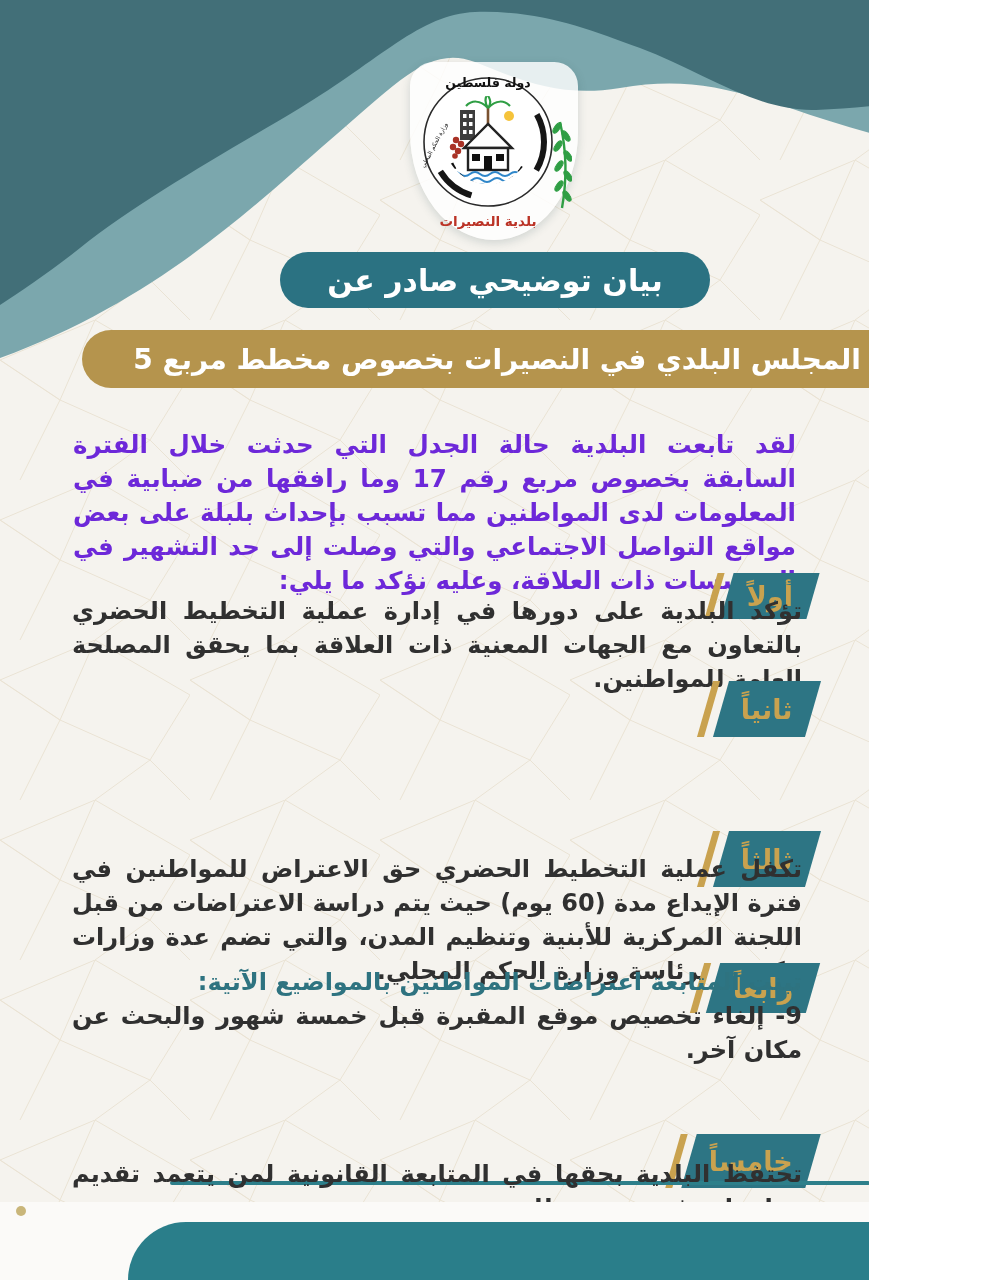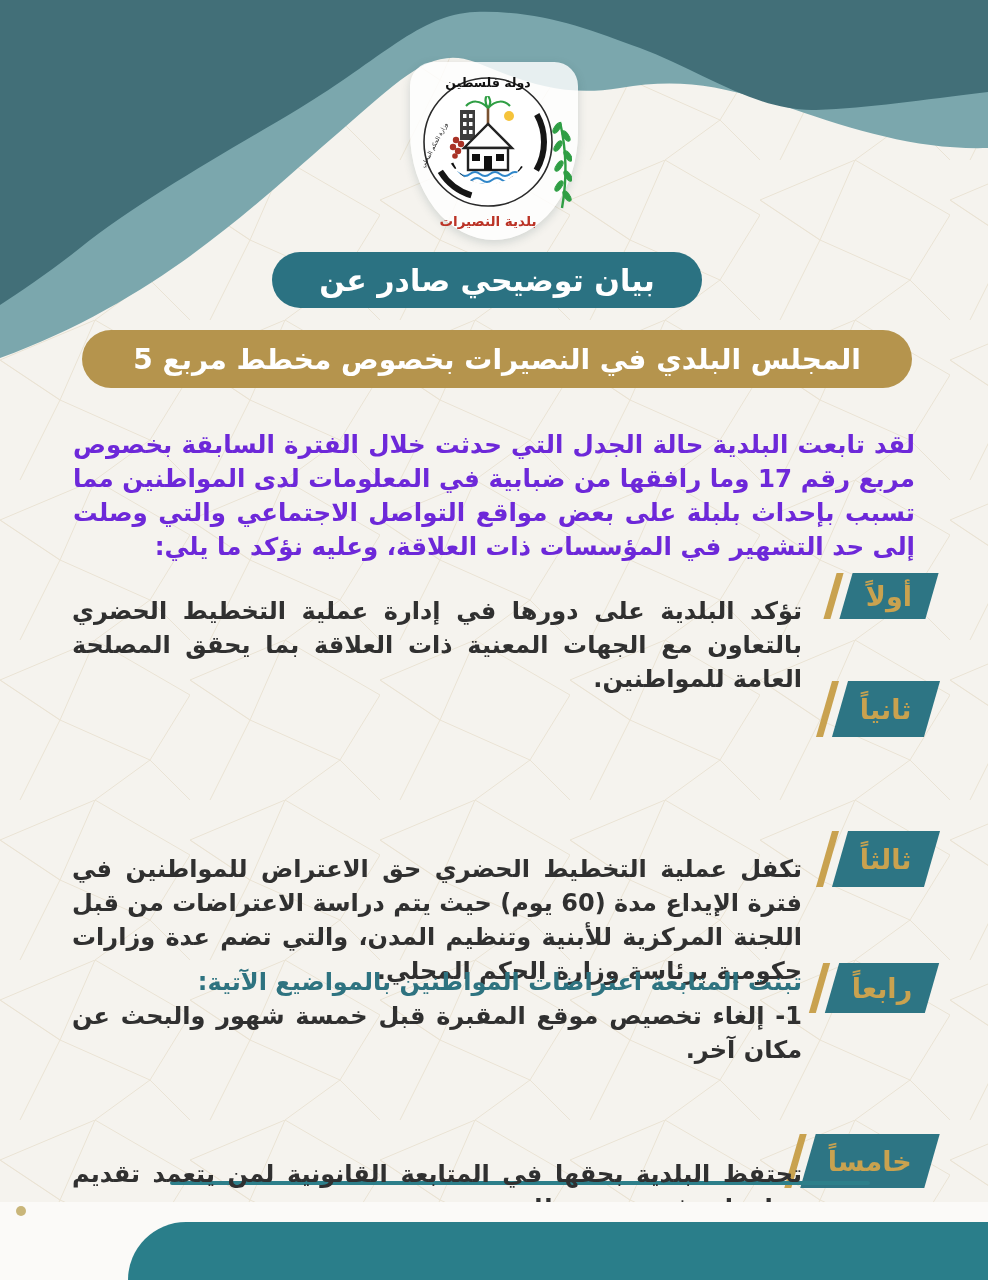--- a/index.html
+++ b/index.html
@@ -1,34 +1,34 @@
 <!DOCTYPE html>
 <html lang="ar"><head>
 <meta charset="utf-8">
 <style>
   html,body{margin:0;padding:0;}
   body{font-family:"DejaVu Sans","Liberation Sans",sans-serif;}
-  #page{position:relative;width:988px;height:1280px;overflow:hidden;background:#f5f3ee;}
+  #page{position:relative;width:869px;height:1280px;overflow:hidden;background:#f5f3ee;}
   .abs{position:absolute;}
 
   
   #bg-pattern{position:absolute;inset:0;}
   #top-waves{position:absolute;top:0;left:0;}
 
   
   #logo-card{position:absolute;left:410px;top:62px;width:168px;height:178px;
     background:rgba(255,255,255,.82);
     border-radius:26px 26px 92px 92px / 26px 26px 118px 118px;
     box-shadow:0 3px 10px rgba(40,70,75,.18);}
   #logo-emblem{position:absolute;left:416px;top:66px;}
 
   
   .banner{display:flex;align-items:center;justify-content:center;color:#ffffff;
     font-weight:700;direction:rtl;text-align:center;}
-  #banner-primary{left:272px;top:252px;width:430px;height:56px;background:#2b7282;
+  #banner-primary{left:280px;top:252px;width:430px;height:56px;background:#2b7282;
     border-radius:28px;font-size:30px;}
   #banner-secondary{left:82px;top:330px;width:830px;height:58px;background:#b5944d;
     border-radius:30px;font-size:28px;letter-spacing:.5px;}
 
   
   .para{direction:rtl;text-align:justify;font-weight:700;}
   #intro-paragraph{left:73px;right:73px;top:403px;font-size:24.5px;line-height:34px;color:#6d28d9;}
   .sec-text{left:72px;width:730px;font-size:24px;line-height:34px;color:#303030;}
   #sec1-text{top:570px;}
   #sec2-text{top:678px;}
@@ -172,21 +172,21 @@
   <p id="sec3-text" class="para sec-text abs">تكفل عملية التخطيط الحضري حق الاعتراض للمواطنين في فترة الإيداع مدة (60 يوم) حيث يتم دراسة الاعتراضات من قبل اللجنة المركزية للأبنية وتنظيم المدن، والتي تضم عدة وزارات حكومية برئاسة وزارة الحكم المحلي.</p>
 
   <div id="badge-4" class="badge">
     <div class="slash"></div>
     <div class="box">
         <span>رابعاً</span>
       </div>
   </div>
   <div id="sec4-block" class="para sec-text abs">
     <p class="item-line teal" style="color:#2e7380;">تبنت المتابعة اعتراضات المواطنين بالمواضيع الآتية:</p>
-    <p class="item-line">1- إلغاء تخصيص موقع المقبرة قبل خمسة شهور والبحث عن مكان آخر.</p>
+    <p class="item-line">9- إلغاء تخصيص موقع المقبرة قبل خمسة شهور والبحث عن مكان آخر.</p>
   </div>
 
   <div id="badge-5" class="badge">
     <div class="slash"></div>
     <div class="box">
         <span>خامساً</span>
       </div>
   </div>
   <div id="end-rule" class="abs"></div>
   <p id="sec5-text" class="para sec-text abs">تحتفظ البلدية بحقها في المتابعة القانونية لمن يتعمد تقديم معلومات غير صحيحة للجمهور.</p>

